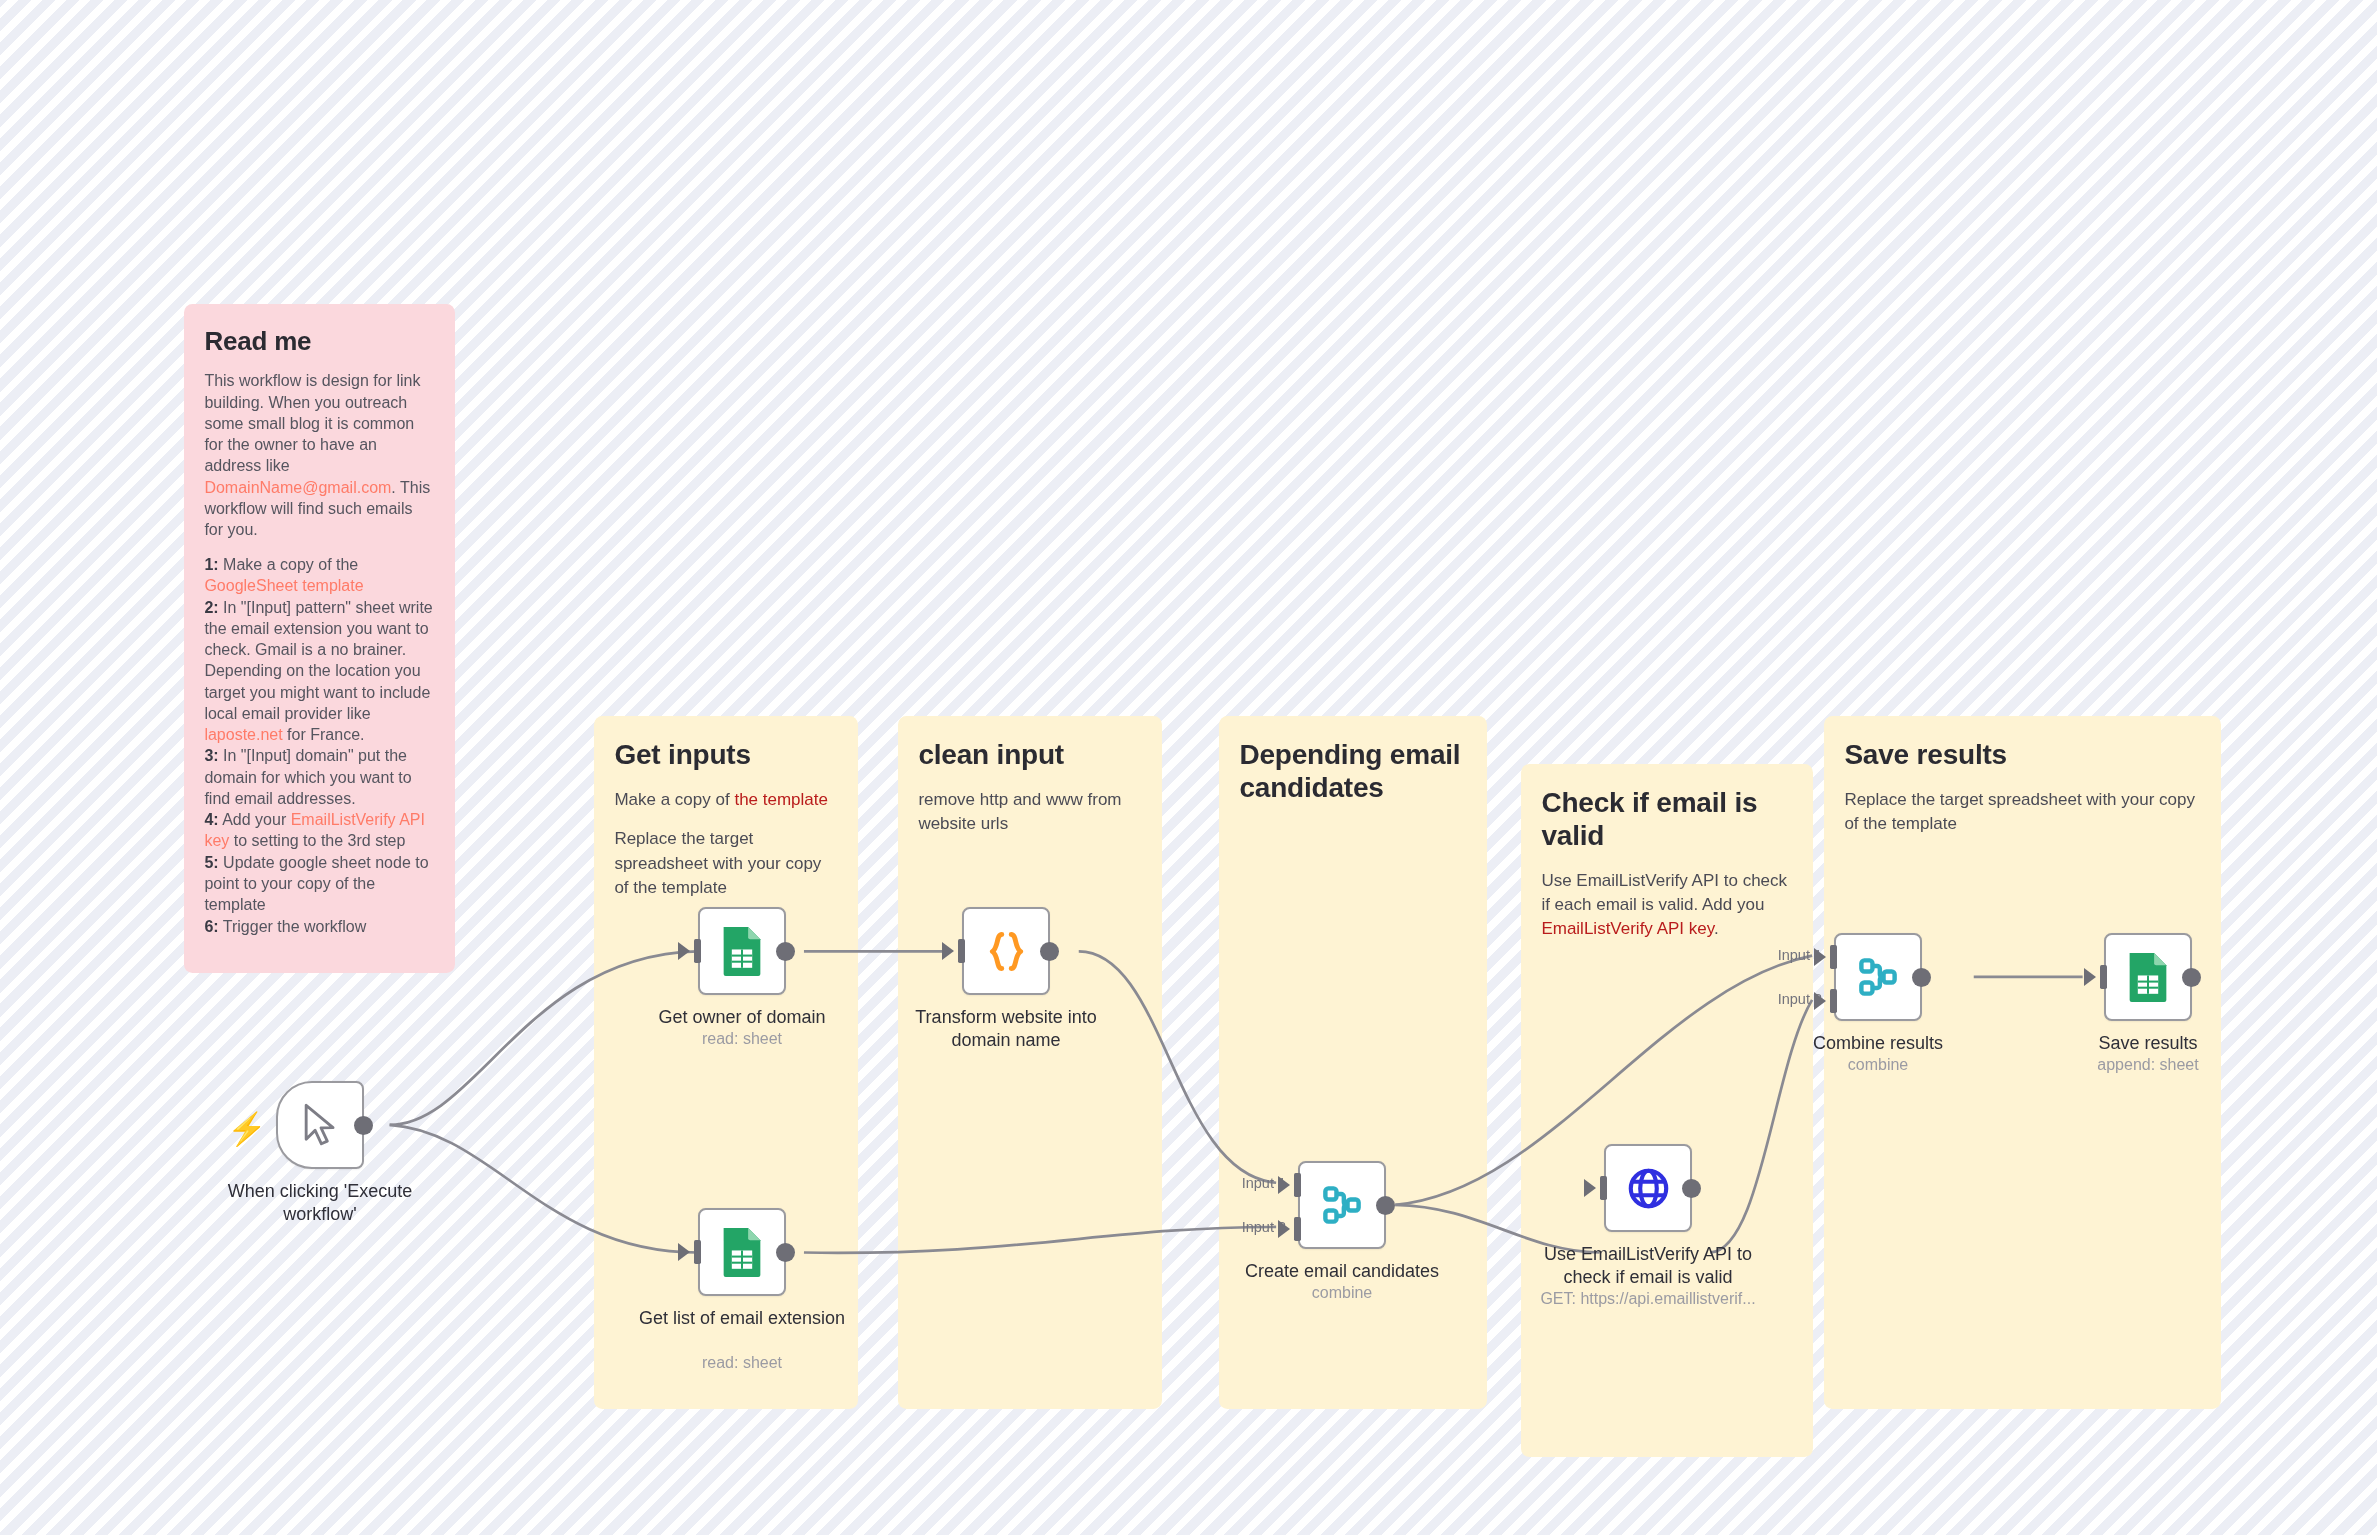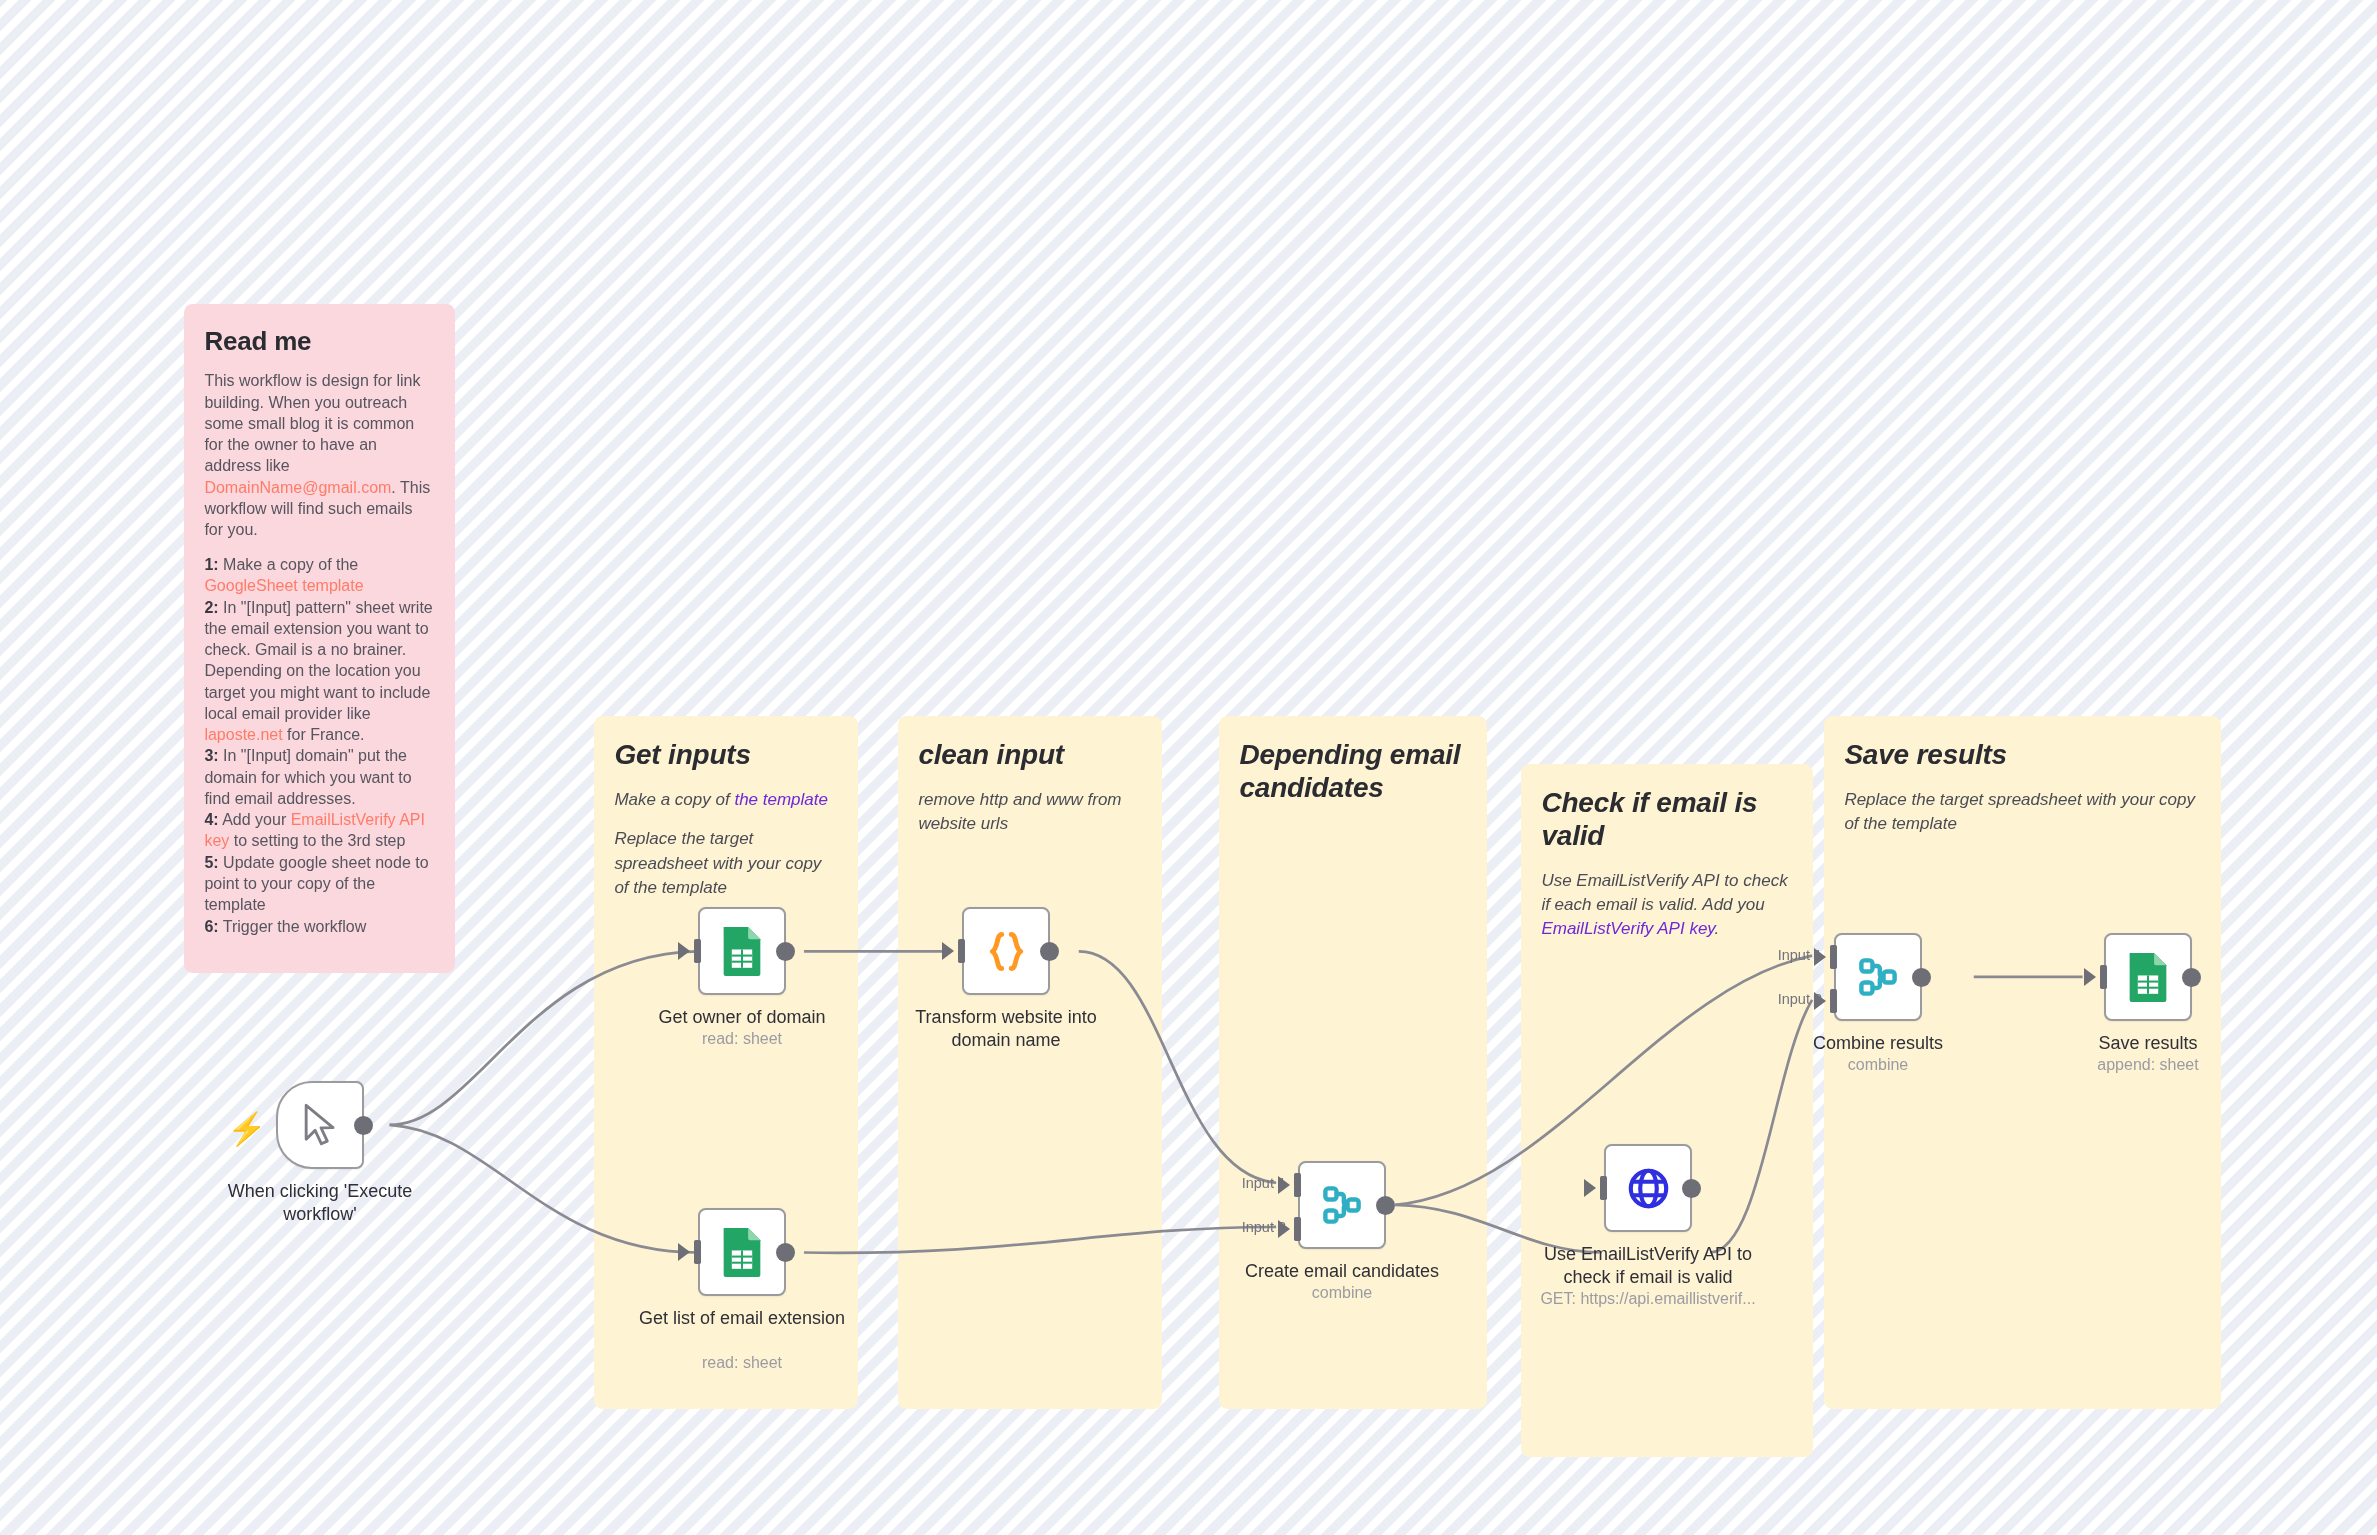--- a/index.html
+++ b/index.html
@@ -10,28 +10,28 @@
     background-image:repeating-linear-gradient(-45deg,
         #ffffff 0px,#ffffff 7.7px,
         #eceef5 7.7px,#eceef5 17px);
     position:relative;
   }
   .canvas{position:absolute;inset:0;}
 
   
   .note{position:absolute;border-radius:8.5px;box-sizing:border-box;
         padding:22px 20.4px 17px 20.4px;overflow:hidden;}
-  .note.yellow{background:#FEF3D3;font-style:italic;}
+  .note.yellow{background:#FEF3D3;}
   .note.pink{background:#FBD8DD;}
   .note h2{margin:0 0 17px 0;font-size:28px;line-height:1.18;
            font-weight:700;color:#2b2b32;letter-spacing:-0.2px;}
   .note.pink h2{font-size:26px;margin-bottom:13.6px;}
   .note p{margin:0 0 15.3px 0;font-size:17px;line-height:1.42;color:#4b4b55;}
   .note.pink p{font-size:16px;line-height:1.33;margin-bottom:13.6px;color:#55555f;}
-  .note a,.lnk{color:#6d28d9;text-decoration:none;}
+  .note a,.lnk{color:#b91c1c;text-decoration:none;}
   .note.pink .lnk{color:#ff7b68;}
   .note.pink b{font-weight:700;color:#3a3a44;}
 
   
   .node{position:absolute;}
   .nbox{width:88px;height:88px;background:#fff;border:2.1px solid #9a9a9f;
         border-radius:7.7px;box-sizing:border-box;
         display:flex;align-items:center;justify-content:center;
         box-shadow:0 0.9px 1.7px rgba(0,0,0,.06);}
   .nbox.trigger{border-radius:36px 7.7px 7.7px 36px;}

